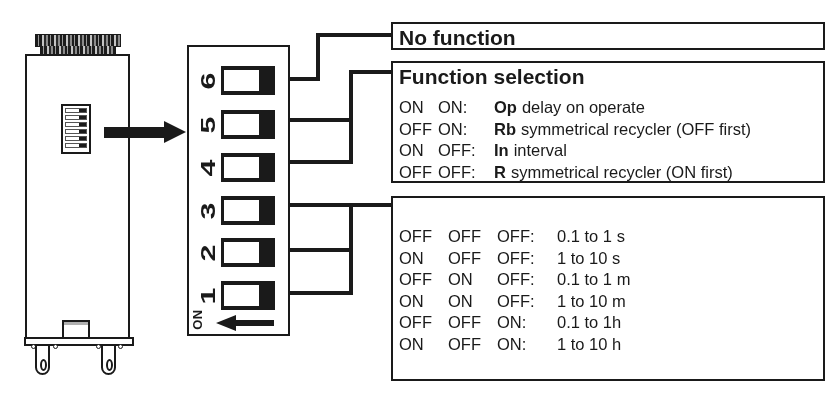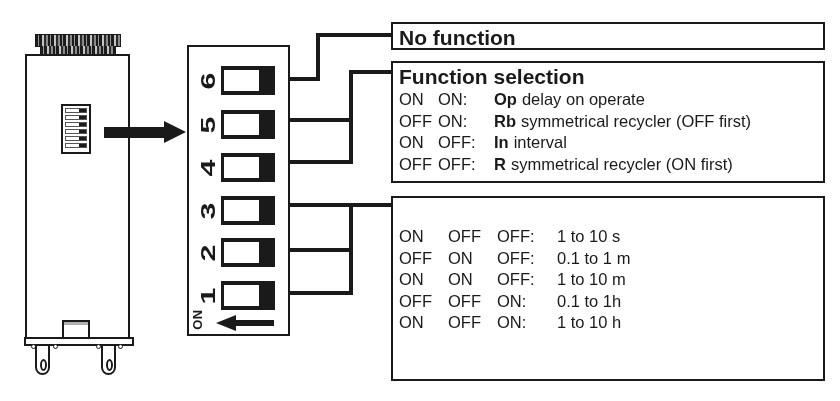--- a/index.html
+++ b/index.html
@@ -50,21 +50,21 @@
   .on-arrow-shaft { position:absolute; left:235px; top:320px; width:39px; height:6px; background:#1a1a1a; }
   .on-arrow-head  { position:absolute; left:216px; top:315px; width:0; height:0;
     border-top:8px solid transparent; border-bottom:8px solid transparent; border-right:20px solid #1a1a1a; }
   
   .bx { position:absolute; left:391px; width:434px; background:#ffffff; border:2px solid #1a1a1a; }
   .bx1 { top:22px;  height:28px; }
   .bx2 { top:61px;  height:122px; }
   .bx3 { top:196px; height:185px; }
   .bx-title { position:absolute; left:6px; top:2px; font-size:21px; font-weight:bold; white-space:nowrap; }
   .rows { position:absolute; left:6px; right:2px; font-size:16.5px; white-space:nowrap; }
-  .bx2 .rows { top:26px; } .bx3 .rows { top:28px; }
+  .bx2 .rows { top:34px; } .bx3 .rows { top:28px; }
   .row { line-height:21.5px; height:21.5px; }
   .fc1 { display:inline-block; width:39px; }
   .fc2 { display:inline-block; width:56px; }
   .code { margin-right:5px; }
   .tc1 { display:inline-block; width:49px; }
   .tc2 { display:inline-block; width:49px; }
   .tc3 { display:inline-block; width:60px; }
 </style>
 </head>
 <body>
@@ -184,20 +184,23 @@
       </div>
       <div class="row">
         <span class="fc1">OFF</span><span class="fc2">OFF:</span><b class="code">R</b><span>symmetrical recycler (ON first)</span>
       </div>
     </div>
   </div>
 
   <div class="bx bx3">
     <div class="rows">
       <div class="row">
+        <span class="tc1">OFF</span><span class="tc2">OFF</span><span class="tc3">OFF:</span><span>0.1 to 1 s</span>
+      </div>
+      <div class="row">
         <span class="tc1">ON</span><span class="tc2">OFF</span><span class="tc3">OFF:</span><span>1 to 10 s</span>
       </div>
       <div class="row">
         <span class="tc1">OFF</span><span class="tc2">ON</span><span class="tc3">OFF:</span><span>0.1 to 1 m</span>
       </div>
       <div class="row">
         <span class="tc1">ON</span><span class="tc2">ON</span><span class="tc3">OFF:</span><span>1 to 10 m</span>
       </div>
       <div class="row">
         <span class="tc1">OFF</span><span class="tc2">OFF</span><span class="tc3">ON:</span><span>0.1 to 1h</span>

